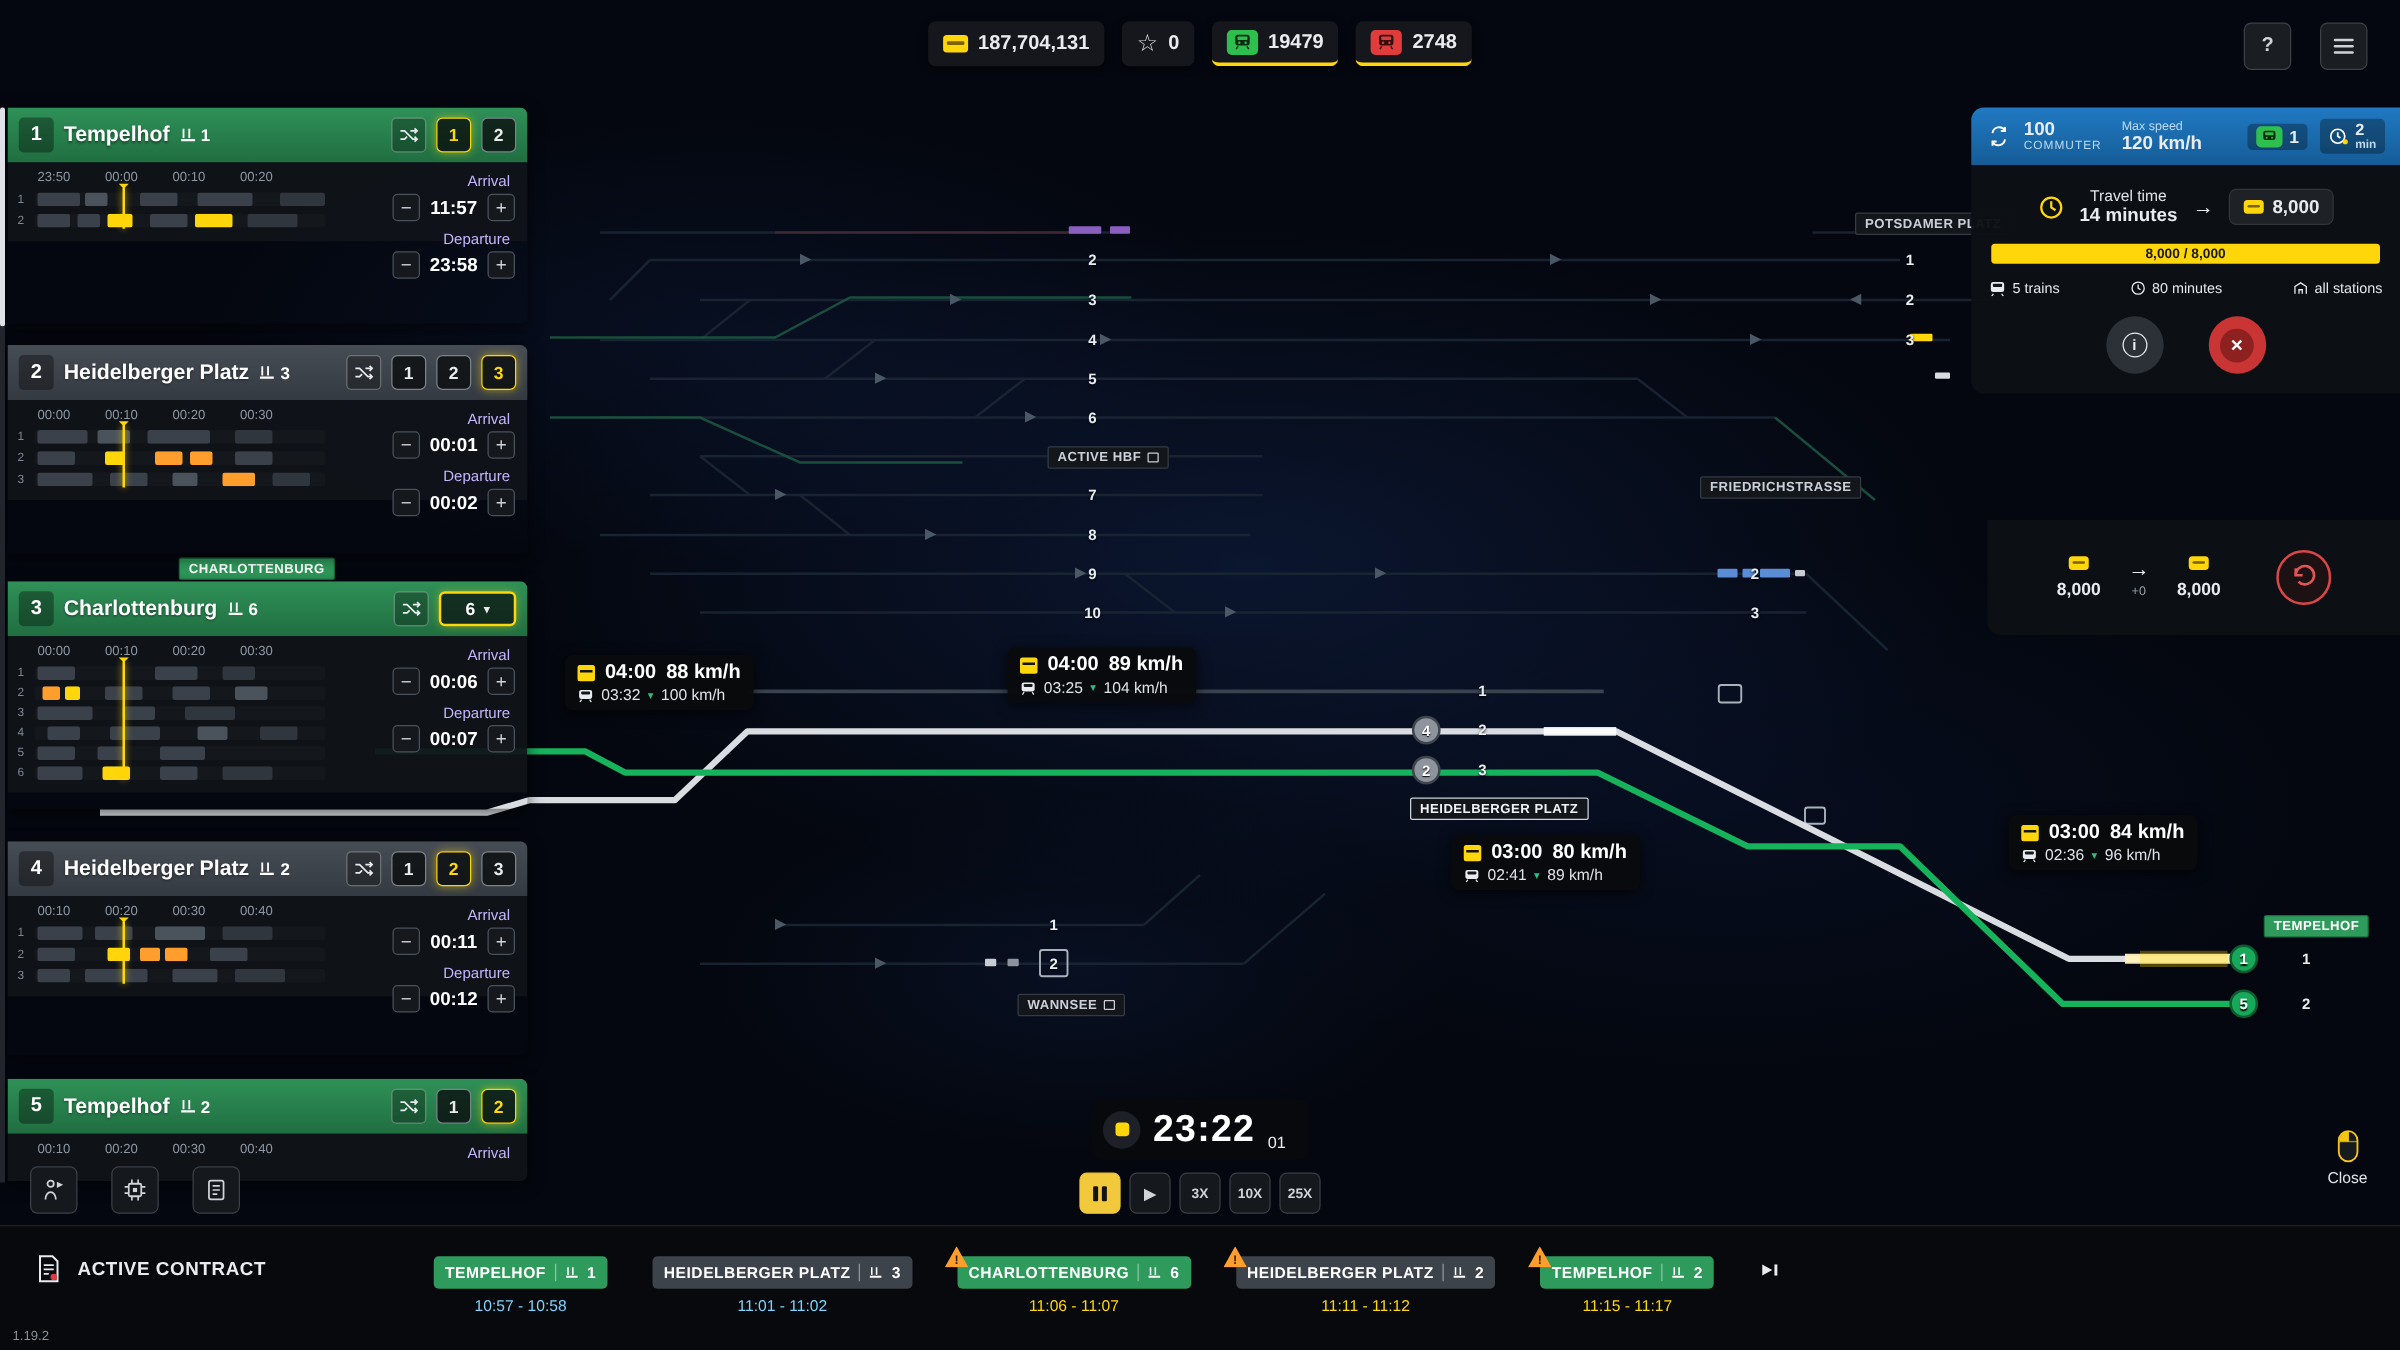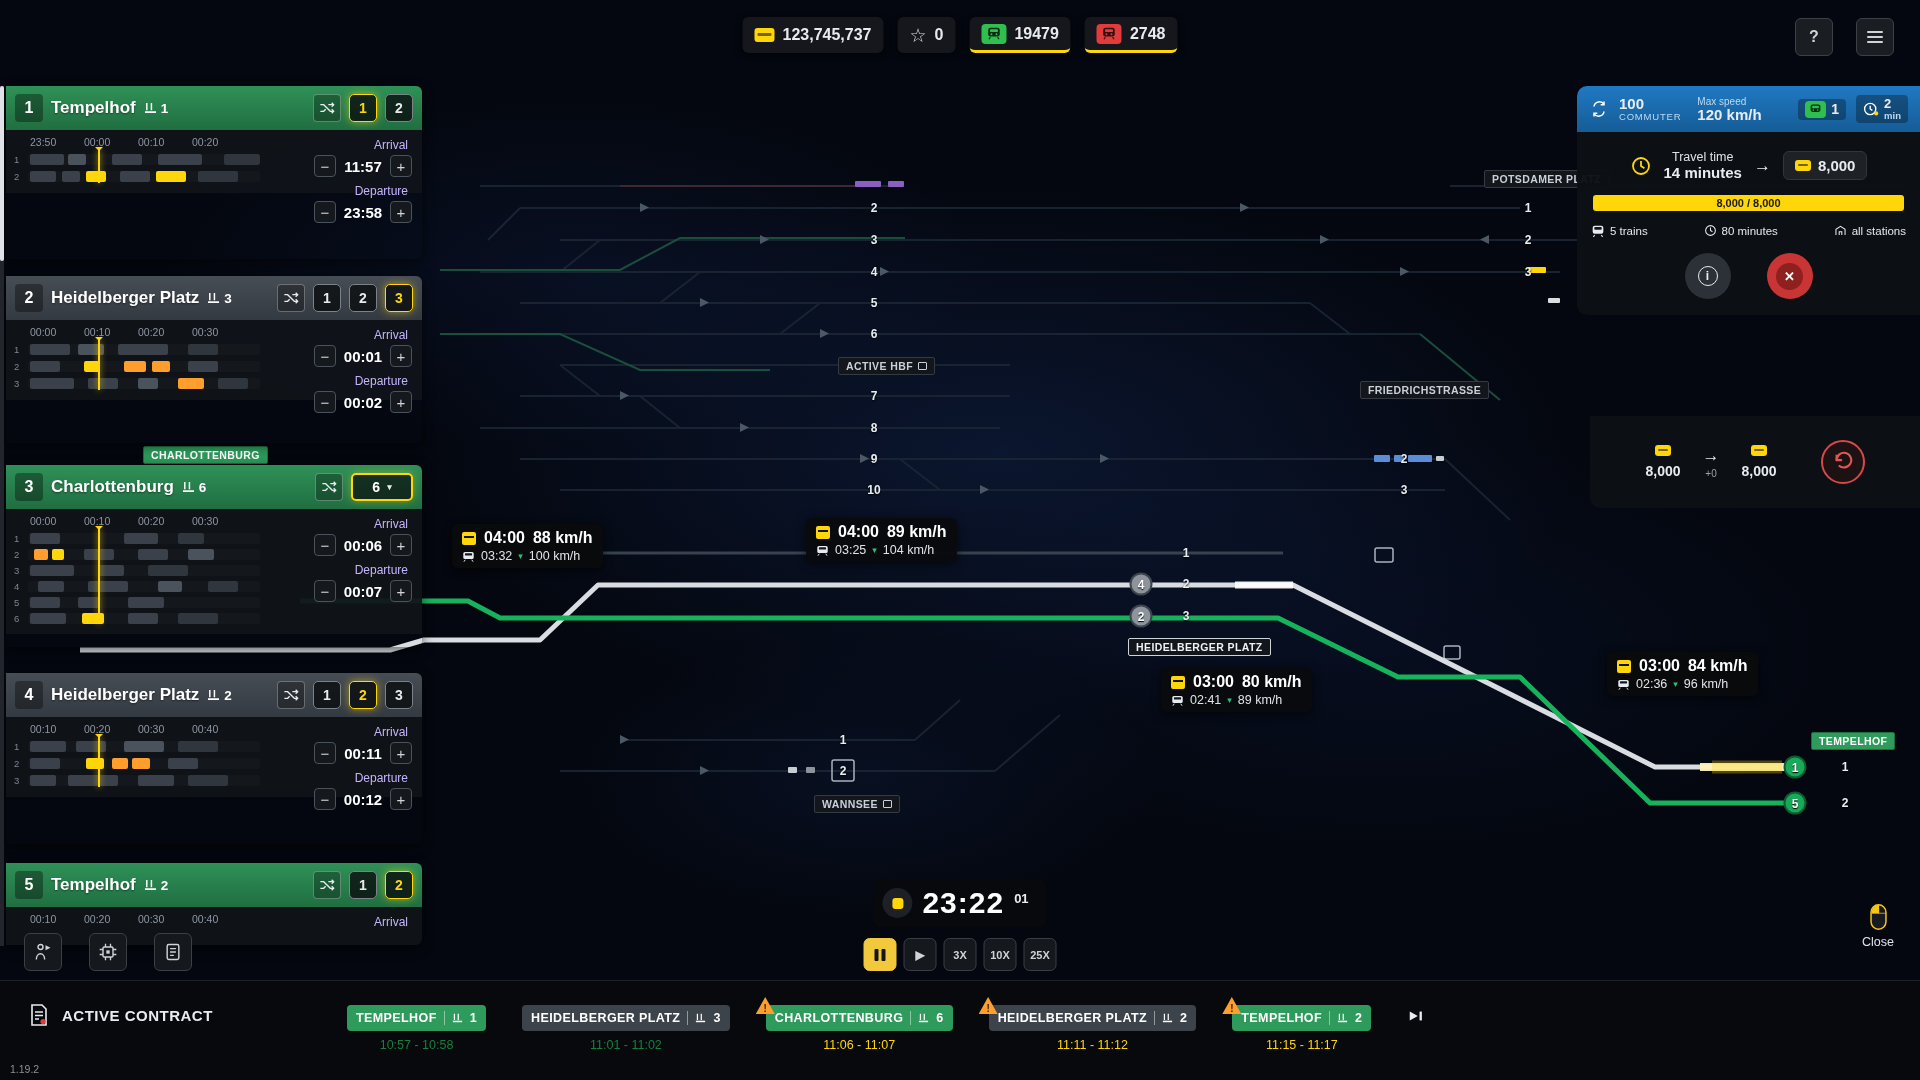--- a/index.html
+++ b/index.html
@@ -103,40 +103,40 @@
   .mstack{text-align:center;font-weight:700;font-size:14px}
   .mstack .mic{margin:0 auto 4px}
   .astack{text-align:center}
   .astack .d{font-size:10px;color:#9aa3ad;margin-top:2px}
   .undo{width:44px;height:44px;border-radius:50%;background:#1c1214;border:2px solid #d84848;display:grid;place-items:center;margin-left:22px}
   
   .clockbox{position:absolute;top:879px;left:50%;transform:translateX(-50%);background:rgba(8,10,13,.93);border-radius:8px;display:flex;align-items:center;gap:10px;padding:7px 18px 7px 9px;z-index:9}
   .stop{width:30px;height:30px;border-radius:50%;background:#1d2127;display:grid;place-items:center}
   .stop .sq{width:11px;height:11px;border-radius:3px;background:#ffd60a}
   .ctime{font-size:30px;font-weight:700;letter-spacing:1px;color:#fff}
-  .csec{font-size:13px;font-weight:700;color:#e8ecf0;align-self:flex-start;margin-top:5px}
+  .csec{font-size:13px;font-weight:400;color:#e8ecf0;align-self:flex-start;margin-top:20px}
   .speedrow{position:absolute;top:938px;left:50%;transform:translateX(-50%);display:flex;gap:7px;z-index:9}
   .spbtn{width:33px;height:33px;border-radius:6px;background:#15181c;border:1px solid #3a3f46;color:#cfd4da;font-weight:700;font-size:11px;display:grid;place-items:center}
   .spbtn.active{background:#f2c93c;border-color:#f2c93c}
   .pbars{display:flex;gap:3px}
   .pbars i{width:4px;height:12px;background:#141414;border-radius:1px;display:block}
   .playg{font-size:12px}
   
   .fbtns{position:absolute;left:24px;top:933px;display:flex;gap:27px;z-index:10}
   .fbtn{width:38px;height:38px;background:#15181d;border:1px solid #3a4046;border-radius:6px;display:grid;place-items:center}
   
   .bbar{position:absolute;left:0;right:0;top:980px;height:100px;background:#07090d;border-top:1px solid #1c2127;z-index:11}
   .ac{position:absolute;left:28px;top:22px;display:flex;align-items:center;gap:12px;font-weight:700;font-size:15px;letter-spacing:.5px}
   .entries{position:absolute;left:347px;top:24px;display:flex;gap:36px;align-items:flex-start}
   .entry{display:flex;flex-direction:column;align-items:center;gap:7px;position:relative}
   .esign{height:26px;border-radius:4px;display:flex;align-items:center;gap:7px;padding:0 9px;font-weight:700;font-size:12.5px;letter-spacing:.4px;white-space:nowrap}
   .esign.green{background:#2e9a5b;color:#fff}
   .esign.dark{background:#3d434a;color:#fff}
   .esep{width:1px;height:14px;background:rgba(255,255,255,.45)}
-  .etime{font-size:12.5px;color:#15803d}
+  .etime{font-size:12.5px;color:#7dd3fc}
   .etime.late{color:#ffd60a}
   .warn{position:absolute;left:-10px;top:-8px;width:19px;height:17px;clip-path:polygon(50% 0,100% 100%,0 100%);background:#ff9e2c;display:grid;place-items:center;color:#3a2000;font-size:10px;font-weight:900;z-index:2}
   .warn span{margin-top:5px}
   .skip{margin-top:3px}
   .version{position:absolute;left:10px;bottom:5px;font-size:10.5px;color:#8a9199}
   
   .closehint{position:absolute;right:26px;top:903px;display:flex;flex-direction:column;align-items:center;gap:4px;z-index:9}
   .closehint .lbl{font-size:12.5px;color:#dfe3e8}
 </style>
 </head>
@@ -341,21 +341,21 @@
   </div>
 
   <div class="tmark gray" style="left:1141px;top:584px">4</div>
   <div class="tmark gray" style="left:1141px;top:616px">2</div>
   <div class="tmark green" style="left:1795px;top:767px">1</div>
   <div class="tmark green" style="left:1795px;top:803px">5</div>
 
   <div class="topbar">
     <div class="badge">
         <span class="mic"></span>
-        <span>123,745,737</span>
+        <span>187,704,131</span>
       </div>
     <div class="badge">
         <span class="star">☆</span>
         <span>0</span>
       </div>
     <div class="badge uline">
       <span class="tic green">
           <svg width="15" height="13" viewBox="0 0 20 18">
             <rect x="2" y="1" width="16" height="12" rx="3" fill="#0a2d12"></rect>
             <rect x="4.5" y="3" width="11" height="4" rx="1" fill="#2fbf4f"></rect>

